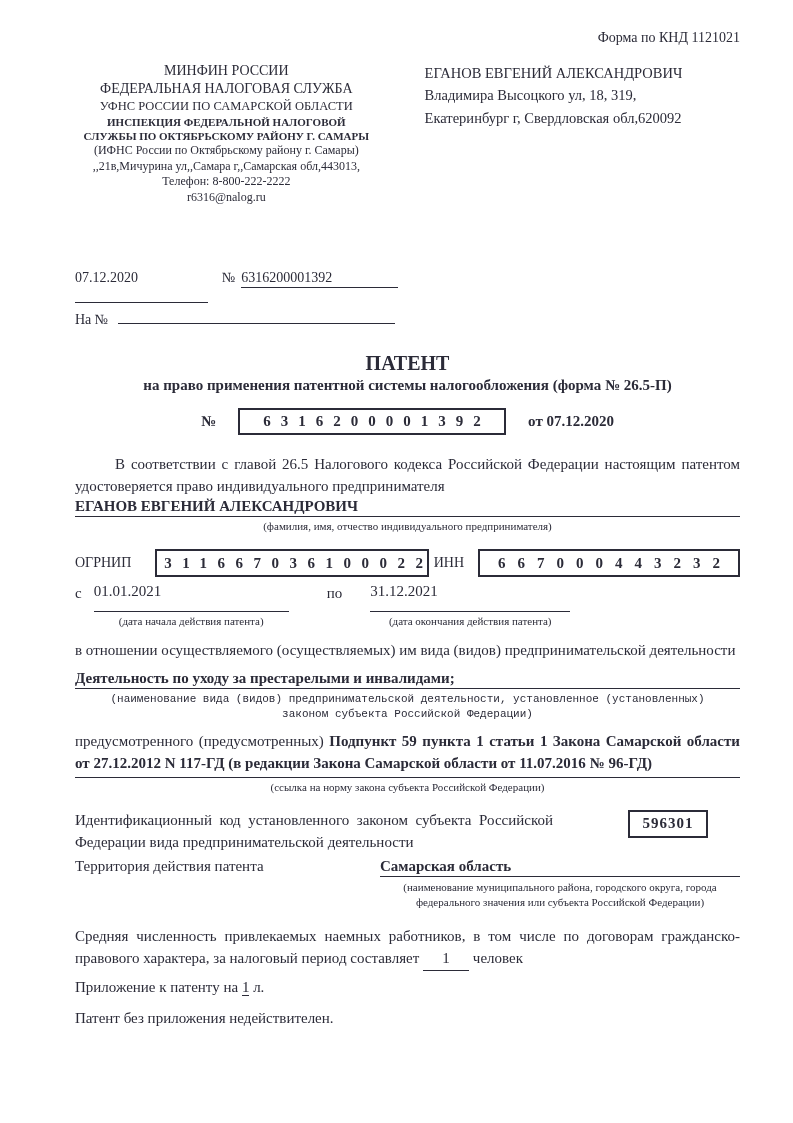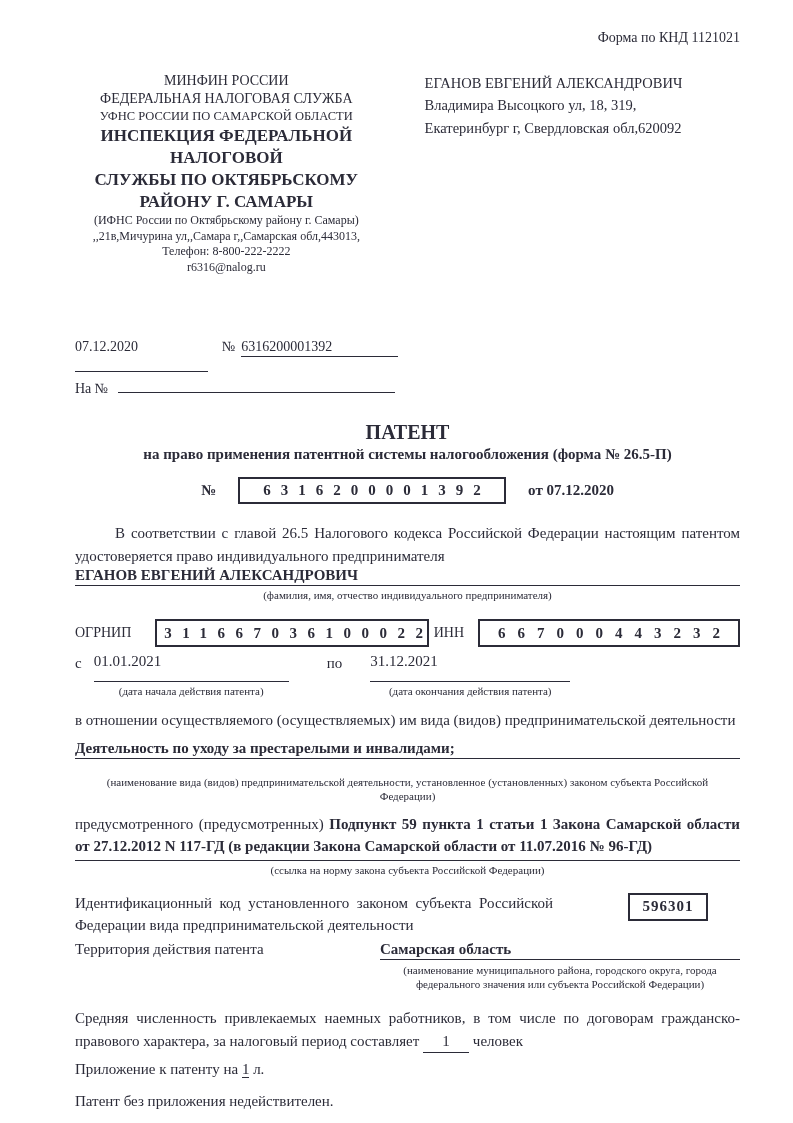--- a/index.html
+++ b/index.html
@@ -17,25 +17,25 @@
     overflow: hidden;
   }
   .bold { font-weight: bold; }
   .u { border-bottom: 1px solid #2b2b38; }
   .caption { font-size: 11px; text-align: center; line-height: 1.35; }
 
   
   .form-code { text-align: right; font-size: 14px; }
 
   
-  .header-row { display: flex; margin-top: 26px; margin-left: -15px; }
+  .header-row { display: flex; margin-top: 16px; margin-left: -15px; }
   .sender { width: 348px; text-align: center; line-height: 1.3; }
   .sender .s-l1, .sender .s-l2 { font-size: 14px; }
   .sender .s-l3 { font-size: 12.5px; }
-  .sender .s-l4, .sender .s-l5 { font-size: 17px; font-weight: bold; }
+  .sender .s-l4, .sender .s-l5 { font-size: 11px; font-weight: bold; }
   .sender .s-l6, .sender .s-l7, .sender .s-l8, .sender .s-l9 { font-size: 12px; }
   .recipient { width: 330px; margin-left: 32px; font-size: 14.5px; line-height: 1.55; }
 
   
   .ref-block { margin-top: 64px; font-size: 14px; }
   .ref-row1 { display: flex; align-items: baseline; }
   .ref-date { display: inline-block; width: 133px; padding-bottom: 16px; }
   .ref-no-label { margin-left: 14px; }
   .ref-number { display: inline-block; width: 157px; margin-left: 6px; padding-bottom: 1px; }
   .ref-row2 { display: flex; align-items: baseline; margin-top: 6px; }
@@ -86,21 +86,21 @@
   .period-row { margin-top: 6px; display: flex; align-items: flex-start; }
   .period-from-label { padding-top: 2px; }
   .period-col1 { width: 195px; margin-left: 12px; }
   .period-to-label { margin-left: 38px; padding-top: 2px; }
   .period-col2 { width: 200px; margin-left: 28px; }
   .period-date { border-bottom: 1.5px solid #2b2b38; padding-bottom: 11px; }
   .period-caption { margin-top: 2px; }
 
   .activity-intro { margin-top: 10px; }
   .activity-line { margin-top: 8px; font-weight: bold; border-bottom: 1.5px solid #2b2b38; padding-bottom: 1px; }
-  .activity-caption { margin-top: 16px; max-width: 610px; margin-left: auto; margin-right: auto; }
+  .activity-caption { margin-top: 3px; max-width: 610px; margin-left: auto; margin-right: auto; font-family: Liberation Mono, monospace; }
 
   .law-para { margin-top: 10px; text-align: justify; line-height: 1.45; border-bottom: 1.5px solid #2b2b38; padding-bottom: 2px; font-size: 15px; }
   .law-caption { margin-top: 2px; }
 
   .code-row { margin-top: 14px; display: flex; align-items: flex-start; }
   .code-label { width: 478px; text-align: justify; line-height: 1.5; }
   .code-box {
     margin-left: auto; margin-right: 32px; margin-top: 1px;
     width: 80px; height: 28px;
     border: 2px solid #2b2b38;

